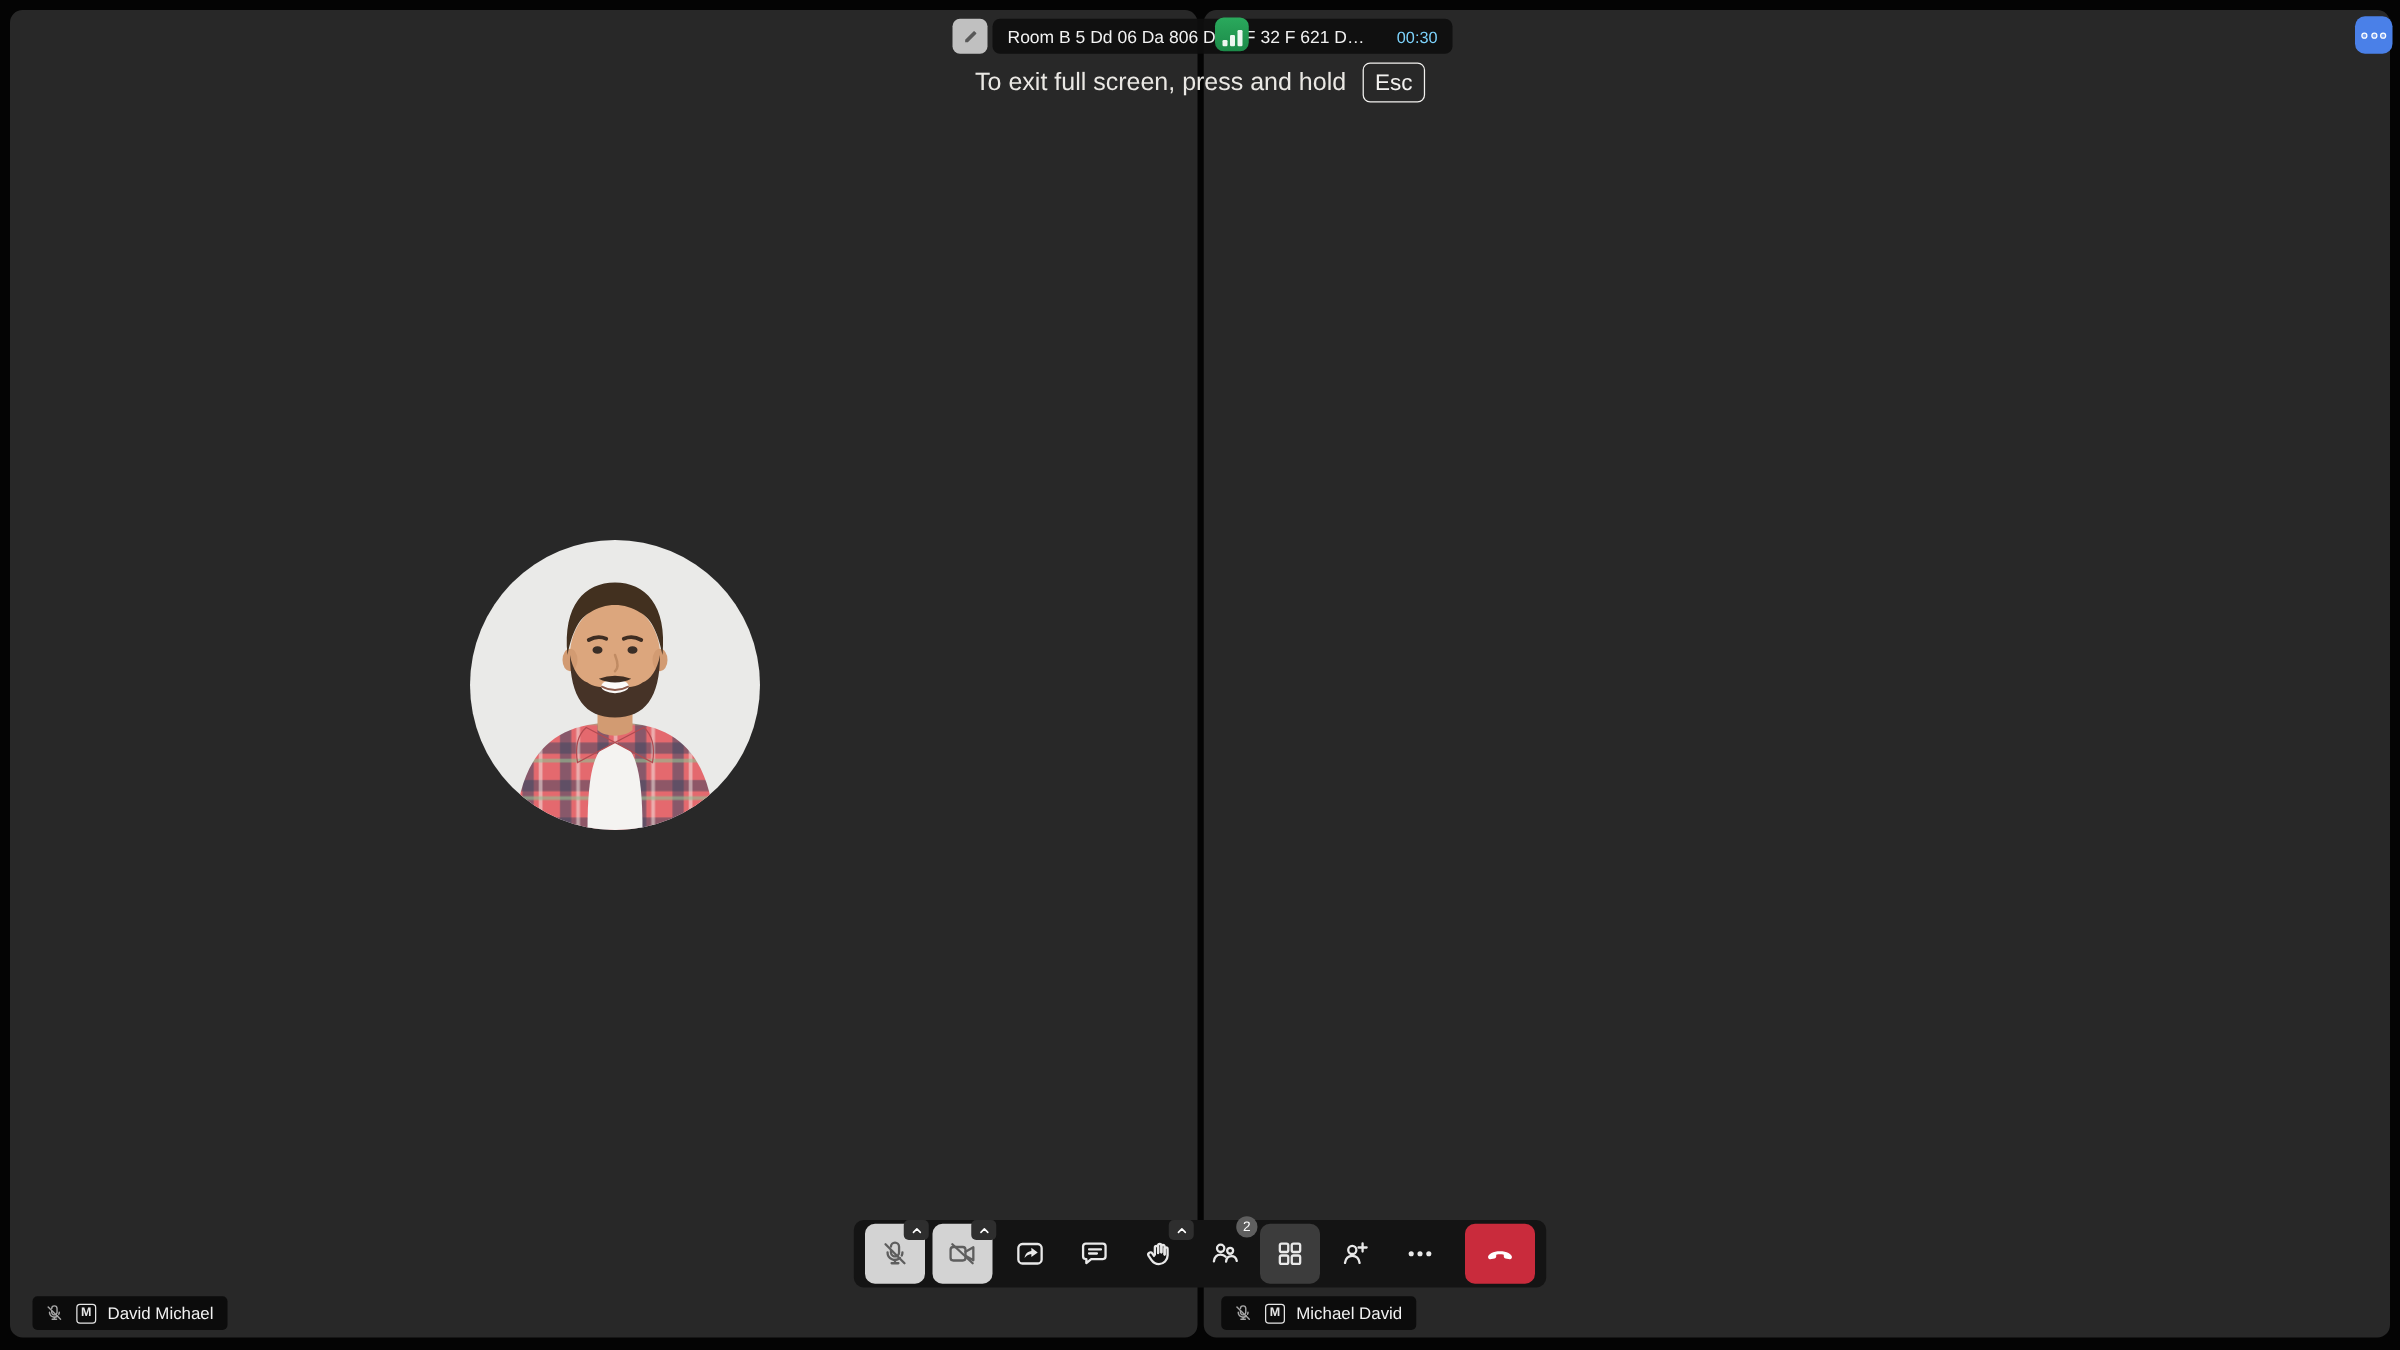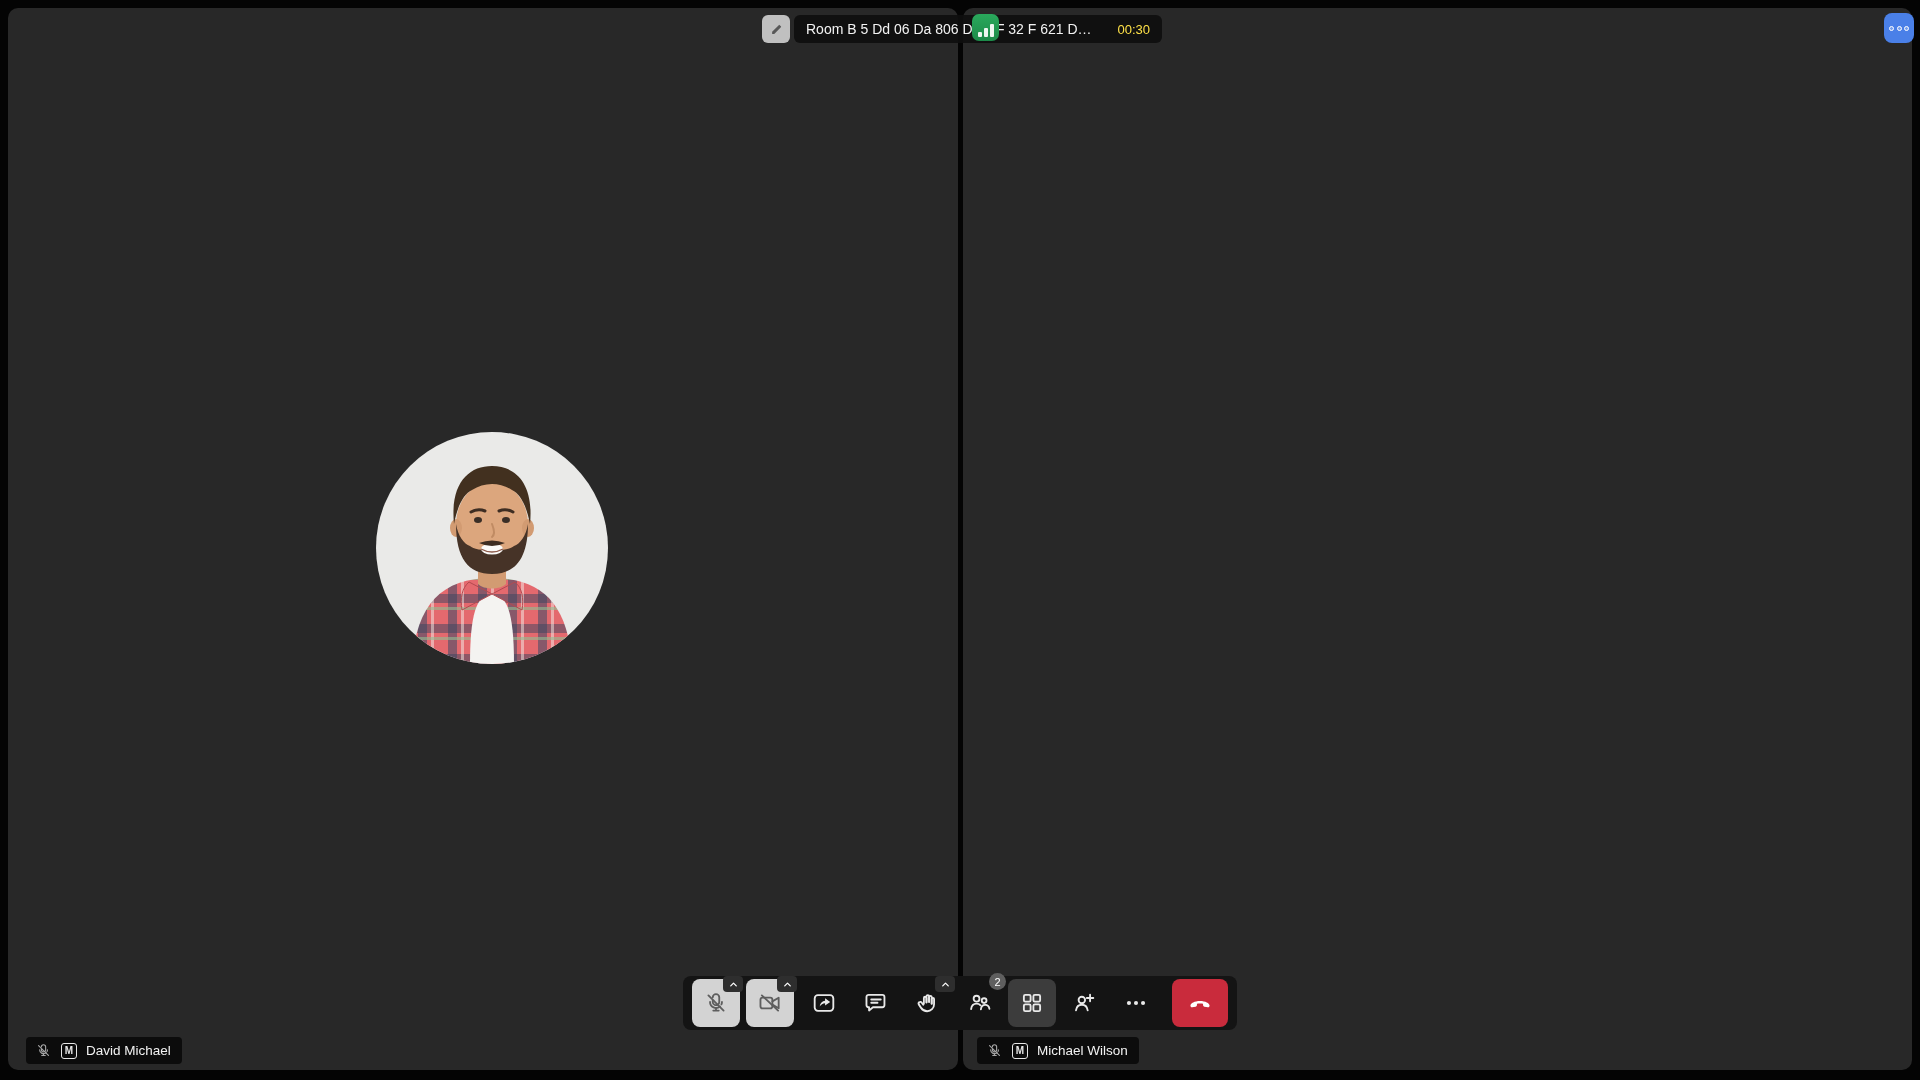--- a/index.html
+++ b/index.html
@@ -19,21 +19,21 @@
 
   
   .edit-btn { position:absolute; left:762px; top:15px; width:28px; height:28px;
               background:rgba(205,205,205,.92); border-radius:6px;
               display:flex; align-items:center; justify-content:center; }
   .subject-bar { position:absolute; left:794px; top:15px; width:368px; height:28px;
                  background:rgba(14,14,14,.92); border-radius:6px;
                  display:flex; align-items:center; justify-content:space-between;
                  padding:0 12px; }
   .subject-title { color:#F2F2F2; font-size:14px; white-space:nowrap; overflow:hidden; }
-  .subject-timer { color:#fde047; font-size:13px; margin-left:14px; }
+  .subject-timer { color:#7dd3fc; font-size:13px; margin-left:14px; }
   .conn-indicator { position:absolute; left:972px; top:14px; width:27px; height:27px;
                     border-radius:7px; background:linear-gradient(#2AA95C,#1C8A49);
                     display:flex; align-items:flex-end; justify-content:center;
                     padding-bottom:4px; gap:2px; }
   .conn-indicator i { display:block; width:4px; background:rgba(255,255,255,.92); border-radius:1px; }
   .conn-b1{height:5px;} .conn-b2{height:9px;} .conn-b3{height:13px;}
 
   
   .fs-toast { position:absolute; left:50%; top:50px; transform:translateX(-50%);
               display:flex; align-items:center; gap:13px; }
@@ -132,20 +132,24 @@
   <div class="subject-bar">
     <span class="subject-title">Room B 5 Dd 06 Da 806 D 95 F 32 F 621 D…</span>
     <span class="subject-timer">00:30</span>
   </div>
   <div class="conn-indicator">
     <i class="conn-b1"></i>
       <i class="conn-b2"></i>
       <i class="conn-b3"></i>
   </div>
 
+  <div class="fs-toast">
+    <span class="fs-text">To exit full screen, press and hold</span>
+    <span class="fs-key">Esc</span>
+  </div>
 
   <div class="tr-overflow">
     <i></i>
       <i></i>
       <i></i>
   </div>
 
   <div class="toolbar">
 
     <div class="tb-btn tb-media">
@@ -263,16 +267,16 @@
   <div class="name-label nl-michael">
     <svg width="17" height="17" viewBox="0 0 24 24">
       <path class="strg" d="M9 6.8a3 3 0 0 1 6 0V11a3 3 0 0 1-.6 1.8"></path>
       <path class="strg" d="M9 9.6V11a3 3 0 0 0 4.6 2.5"></path>
       <path class="strg" d="M6.5 11a5.5 5.5 0 0 0 9.2 4.1"></path>
       <path class="strg" d="M17.5 11c0 .8-.2 1.6-.5 2.3"></path>
       <path class="strg" d="M12 16.5V19M9.5 19h5"></path>
       <path class="strg" d="M5 5l14 14"></path>
     </svg>
     <span class="m-badge">M</span>
-    <span class="nl-name">Michael Wilson</span>
+    <span class="nl-name">Michael David</span>
   </div>
 
 </div>
 
 </body></html>

